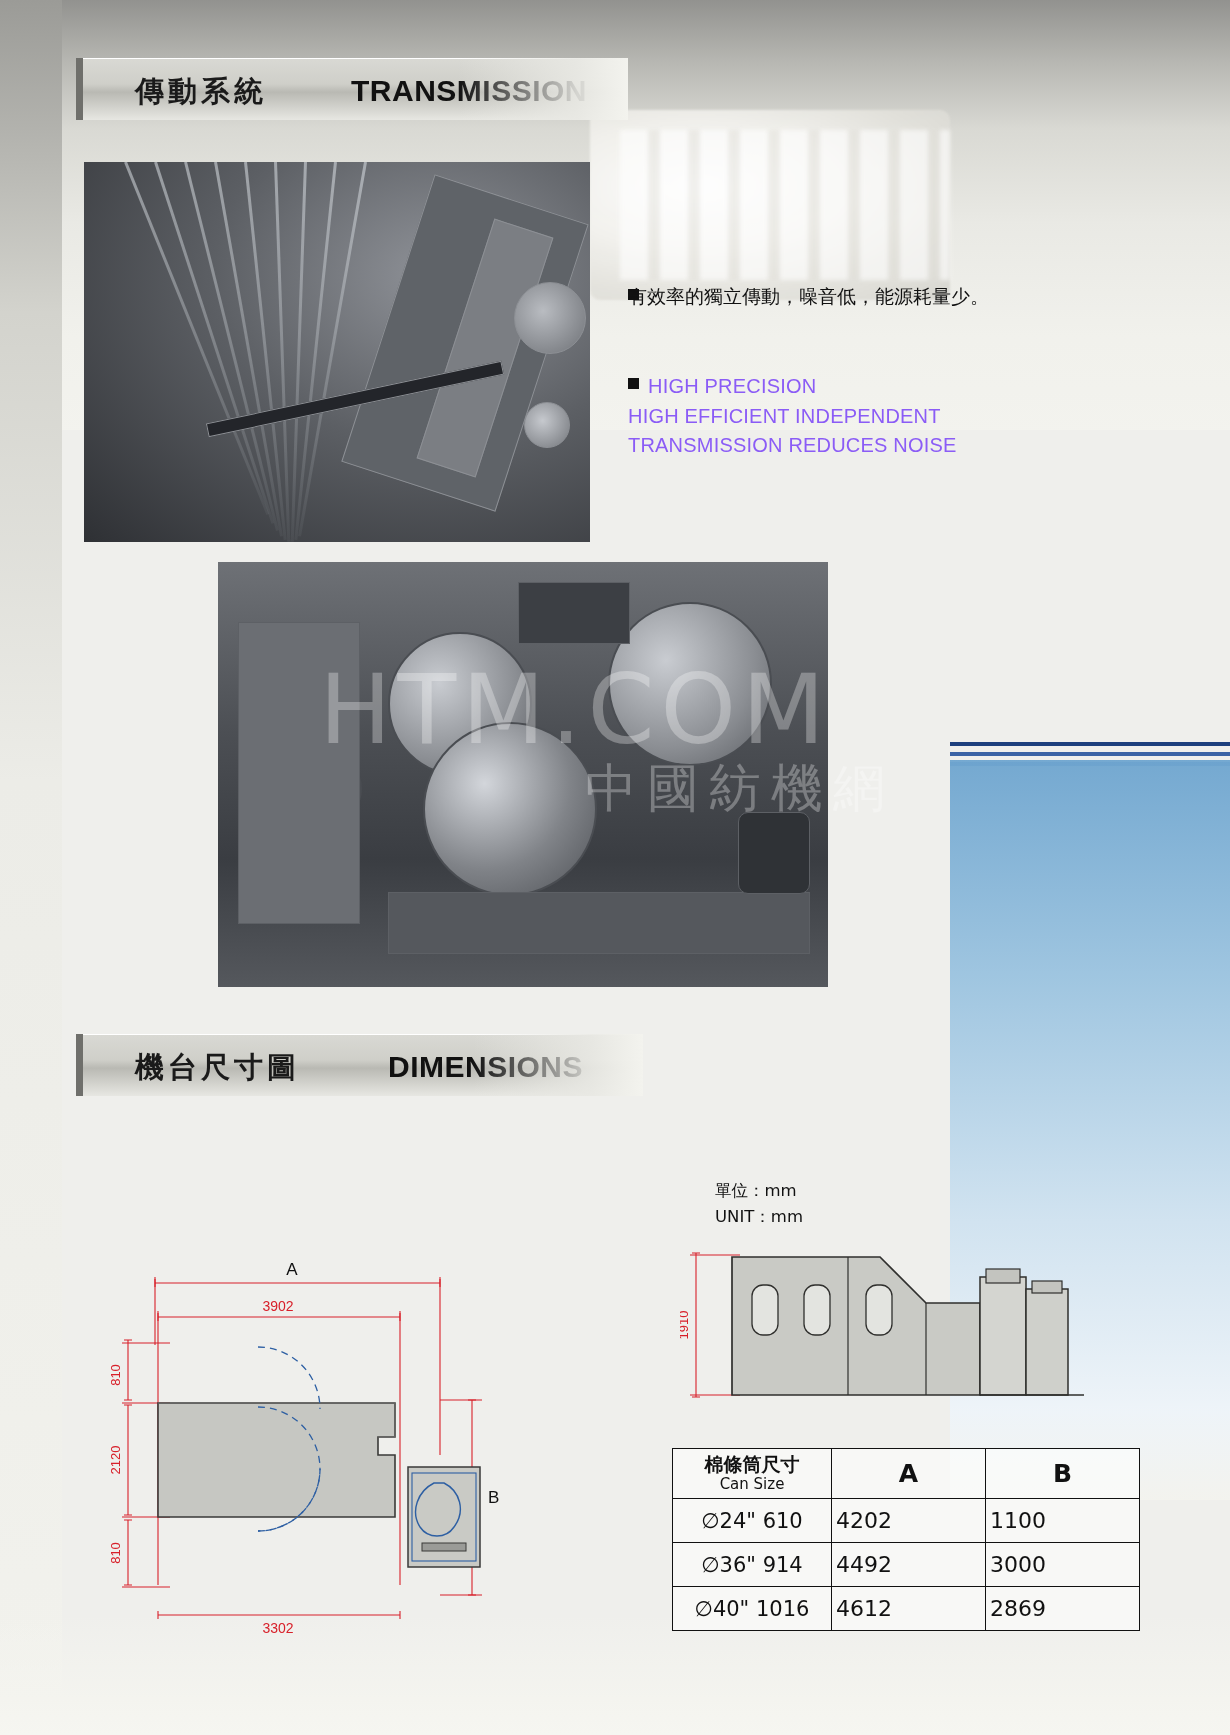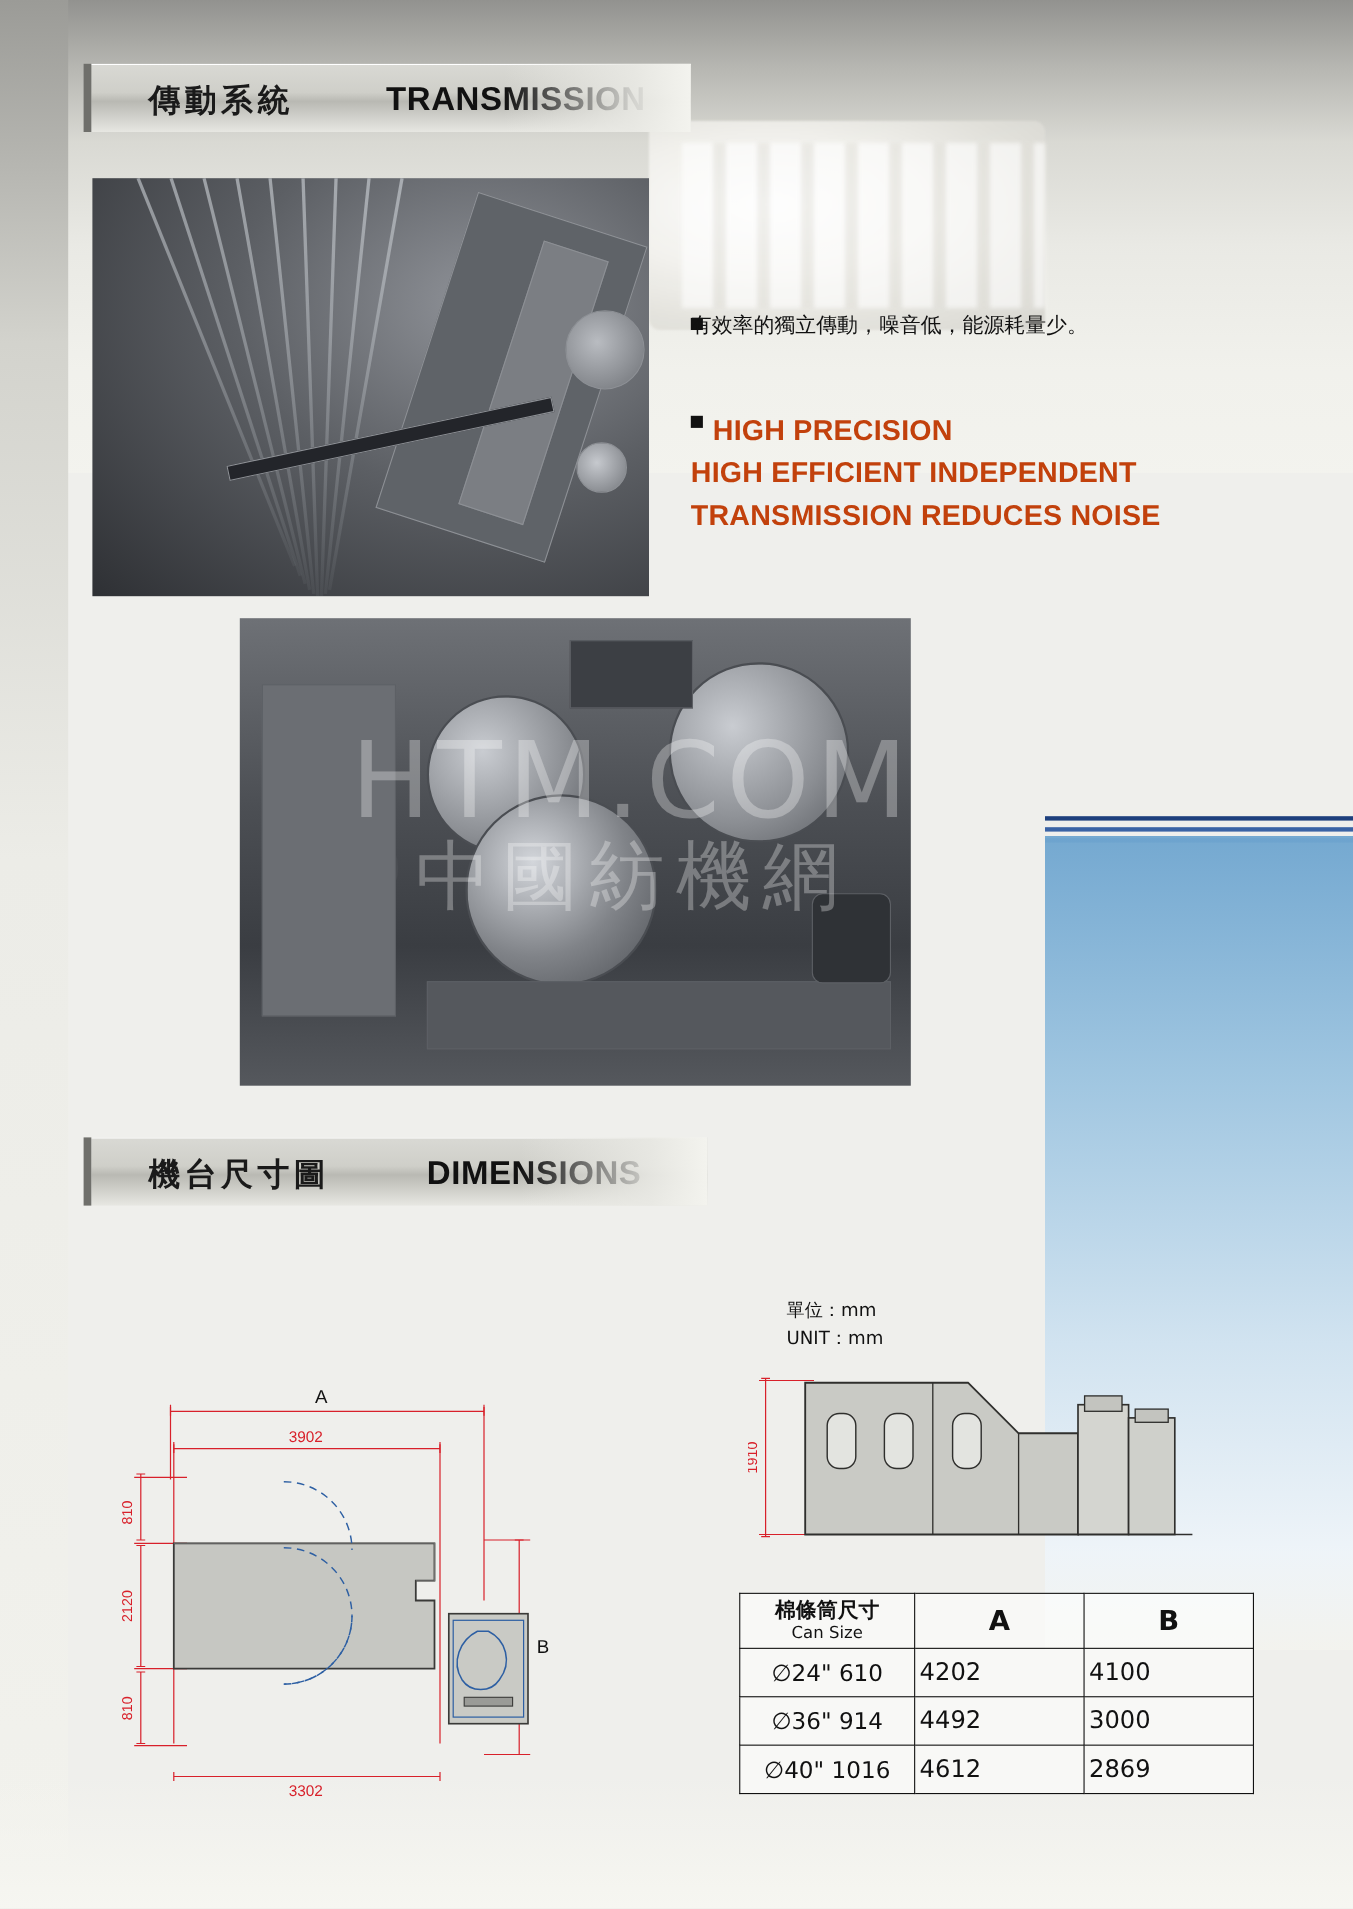--- a/index.html
+++ b/index.html
@@ -113,35 +113,35 @@
 
   .watermark {
     position:absolute; left:255px; top:660px; width:640px; height:230px;
     color:rgba(255,255,255,.30);
     font-size:96px; font-weight:400; letter-spacing:6px;
     font-family:"DejaVu Sans","Liberation Sans",sans-serif;
     line-height:1.05;
     text-align:center;
     pointer-events:none;
   }
-  .watermark .w2 { font-size:69px; letter-spacing:10px; }
+  .watermark .w2 { font-size:52px; letter-spacing:10px;text-align:right; }
 
   
   .bullets { position:absolute; left:628px; top:282px; width:430px; }
   .bul-row { display:flex; align-items:flex-start; margin-bottom:4px; }
   .sq {
     width:11px; height:11px; background:#111; margin-top:7px; margin-right:9px; flex:0 0 auto;
   }
   .cn-text {
     font-family:"DejaVu Sans","Liberation Sans",sans-serif;
     font-size:19px; color:#111; line-height:1.5;
   }
   .en-block {
     position:absolute; left:628px; top:372px; width:430px;
-    font-size:26px; line-height:1.48; color:#c2410c; letter-spacing:.2px;font-weight:bold;
+    font-size:20px; line-height:1.48; color:#8b5cf6; letter-spacing:.2px;
   }
   .en-block .sq { margin-top:6px; }
 
   
   .units {
     position:absolute; left:715px; top:1178px;
     font-size:16.5px; line-height:1.55; color:#111;
     font-family:"DejaVu Sans","Liberation Sans",sans-serif;
   }
 
@@ -347,21 +347,21 @@
         <small>Can Size</small>
       </th>
       <th class="ab col-a">A</th>
       <th class="ab col-b">B</th>
     </tr>
   </thead>
   <tbody>
     <tr>
       <td class="size">∅24" 610</td>
       <td>4202</td>
-      <td>4100</td>
+      <td>1100</td>
     </tr>
     <tr>
       <td class="size">∅36" 914</td>
       <td>4492</td>
       <td>3000</td>
     </tr>
     <tr>
       <td class="size">∅40" 1016</td>
       <td>4612</td>
       <td>2869</td>

